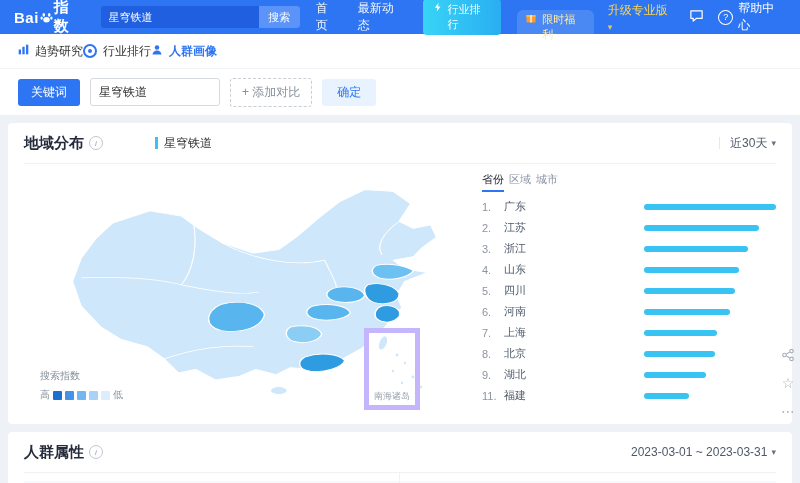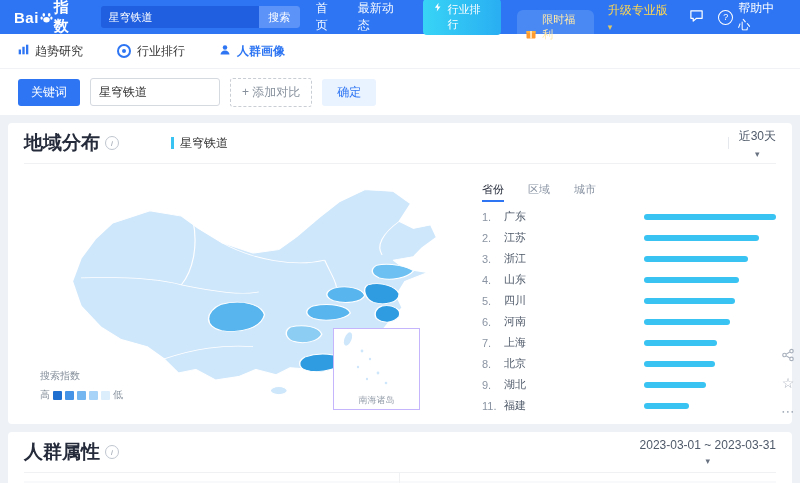--- a/index.html
+++ b/index.html
@@ -12,66 +12,66 @@
   .logo{display:flex;align-items:center;font-size:15px;font-weight:bold;letter-spacing:.5px;}
   .logo .paw{margin:0 1px 0 1px;display:inline-flex;}
   .hsearch{display:flex;align-items:center;height:22px;width:200px;border-radius:3px;overflow:hidden;background:#1f5fe0;}
   .hsearch input{flex:1;height:100%;border:0;outline:0;background:transparent;color:#fff;font-size:11px;padding:0 8px;font-family:inherit;}
   .hsearch .hsearch-btn{width:46px;height:100%;background:#5b93f8;color:#fff;border:0;font-size:11px;cursor:pointer;font-family:inherit;}
   .hnav{display:flex;align-items:center;gap:18px;font-size:12px;}
   .hnav .nav-item{cursor:pointer;opacity:.95;}
   .rank-pill{display:flex;gap:4px;background:linear-gradient(90deg,#38d4f6,#29aef2);
              padding:3px 10px;border-radius:4px;font-size:11px;cursor:pointer;}
   .hright{margin-left:auto;display:flex;align-items:center;gap:14px;}
-  .promo{display:flex;align-items:flex-end;gap:5px;background:rgba(255,255,255,.14);
+  .promo{display:flex;align-items:flex-start;gap:5px;background:rgba(255,255,255,.14);
          padding:2px 8px;border-radius:6px;color:#ffe9a8;font-size:11px;cursor:pointer;margin-top:20px;}
   .upgrade{color:#ffd64f;font-size:12px;cursor:pointer;}
   .caret{font-size:9px;opacity:.85;}
   .help{display:flex;align-items:center;gap:5px;font-size:12px;cursor:pointer;}
   .help-badge{display:inline-flex;align-items:center;justify-content:center;width:13px;height:13px;
               border:1px solid #fff;border-radius:50%;font-size:9px;}
 
   
-  .subnav{height:34px;background:#fff;display:flex;align-items:center;gap:34px;padding:0 18px;border-bottom:1px solid #f0f2f5;}
+  .subnav{height:34px;background:#fff;display:flex;align-items:center;padding:0 18px;border-bottom:1px solid #f0f2f5;}
   .subnav-item{display:flex;align-items:center;gap:6px;font-size:12px;color:#333;cursor:pointer;}
   .subnav-item.blue{color:#2d75f3;font-weight:bold;}
   .radio{width:10px;height:10px;border:2px solid #2d75f3;border-radius:50%;display:inline-flex;align-items:center;justify-content:center;}
   .radio-dot{width:4px;height:4px;background:#2d75f3;border-radius:50%;}
 
   
   .querybar{height:46px;background:#fff;display:flex;align-items:center;gap:10px;padding:0 18px;}
   .kw-btn{background:#2d75f3;color:#fff;border:0;border-radius:3px;padding:5px 13px;font-size:12px;cursor:pointer;font-family:inherit;}
   .kw-input{width:112px;height:26px;border:1px solid #d5d9e0;border-radius:3px;padding:0 8px;font-size:12px;outline:0;color:#333;font-family:inherit;}
   .add-btn{background:#fff;border:1px dashed #c9cdd4;color:#86909c;border-radius:3px;padding:5px 11px;font-size:12px;cursor:pointer;font-family:inherit;}
   .ok-btn{background:#e9f2ff;border:0;color:#2d75f3;border-radius:3px;padding:5px 15px;font-size:12px;cursor:pointer;font-family:inherit;}
 
   
   .panel{background:#fff;border-radius:4px;margin:8px 8px 0 8px;padding:0 16px;}
   .panel-head{height:40px;display:flex;align-items:center;border-bottom:1px solid #f0f1f3;}
-  .panel-title{font-size:19px;font-weight:bold;color:#252b3a;}
+  .panel-title{font-size:15px;font-weight:bold;color:#252b3a;}
   .info-i{display:inline-flex;align-items:center;justify-content:center;width:12px;height:12px;margin-left:5px;
           border:1px solid #c0c6cf;border-radius:50%;color:#9aa3af;font-size:8px;font-style:italic;cursor:pointer;}
   .series{display:flex;align-items:center;gap:6px;margin-left:52px;font-size:12px;color:#333;}
   .series-bar{width:3px;height:12px;background:#38c3f2;display:inline-block;}
   .head-right{margin-left:auto;display:flex;align-items:center;gap:10px;font-size:12px;color:#8a94a3;}
   .vline{width:1px;height:12px;background:#e5e8ec;}
-  .range-sel{color:#4e5969;cursor:pointer;display:flex;align-items:center;gap:4px;flex-direction:column;}
+  .range-sel{color:#4e5969;cursor:pointer;display:flex;align-items:center;gap:4px;}
 
   
   .region-body{display:flex;padding:6px 0 8px 0;}
   .map-wrap{position:relative;width:452px;height:246px;}
   .map-wrap svg.china{margin:2px 0 0 14px;}
   .map-legend{position:absolute;left:16px;bottom:14px;font-size:10px;color:#86909c;}
   .map-legend .sw-row{display:flex;align-items:center;gap:3px;margin-top:5px;}
   .sw{width:9px;height:9px;display:inline-block;border-radius:1px;}
-  .map-inset{position:absolute;right:56px;bottom:6px;width:87px;height:82px;background:#fff;border:1px solid #c4b5fd;box-sizing:border-box;}
+  .map-inset{position:absolute;right:56px;bottom:6px;width:56px;height:82px;background:#fff;border:5px solid #c4b5fd;box-sizing:border-box;}
   .inset-caption{position:absolute;bottom:2px;width:100%;text-align:center;font-size:9px;color:#9aa3ae;}
 
   .ranking{flex:1;padding:2px 0 0 6px;}
-  .geo-tabs{display:flex;gap:24px;font-size:11px;color:#8a94a3;height:24px;align-items:flex-start;margin-top:10px;}
+  .geo-tabs{display:flex;gap:5px;font-size:11px;color:#8a94a3;height:24px;align-items:flex-start;}
   .geo-tab{cursor:pointer;padding-bottom:3px;}
   .geo-tab.active{color:#252b3a;border-bottom:2px solid #2d75f3;}
   .rank-row{display:flex;align-items:center;height:21px;font-size:11px;color:#4e5969;}
   .rk{width:22px;color:#8a94a3;}
   .rn{width:52px;}
   .bar-wrap{margin-left:auto;width:132px;}
   .bar{display:block;height:6px;border-radius:3px;background:#38c3f2;}
 
   
   .aud-cols{display:flex;}

